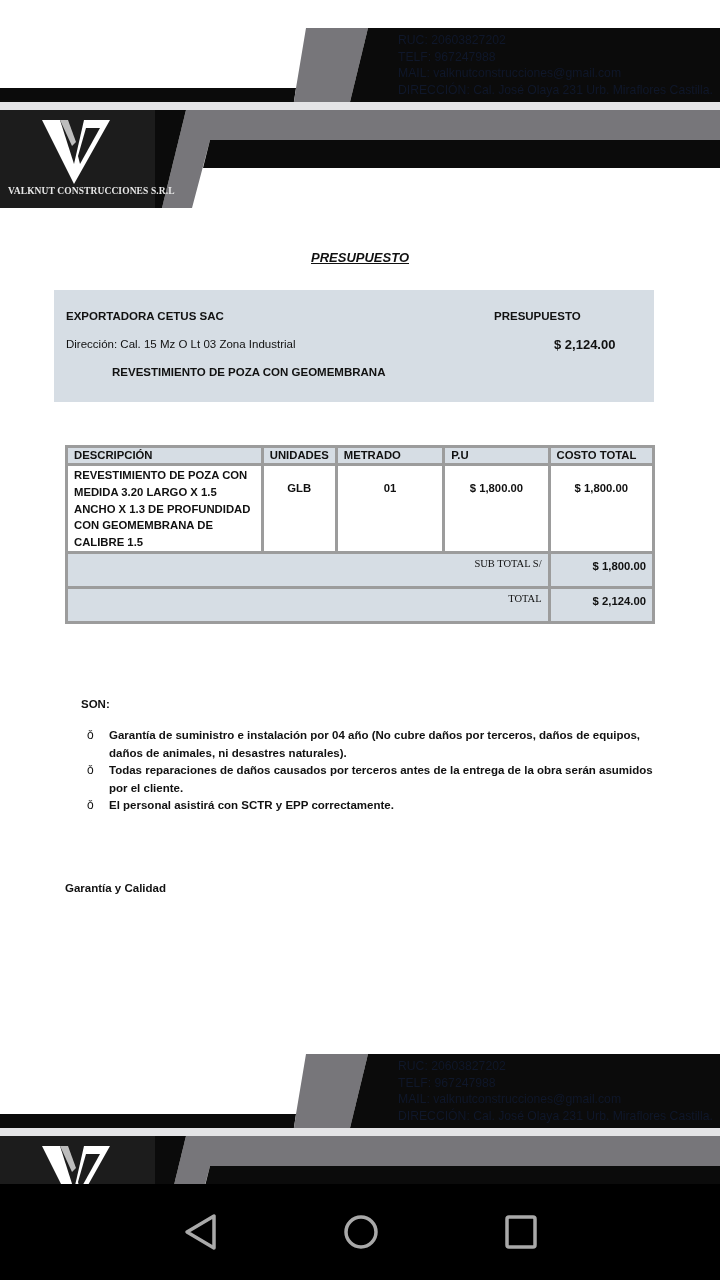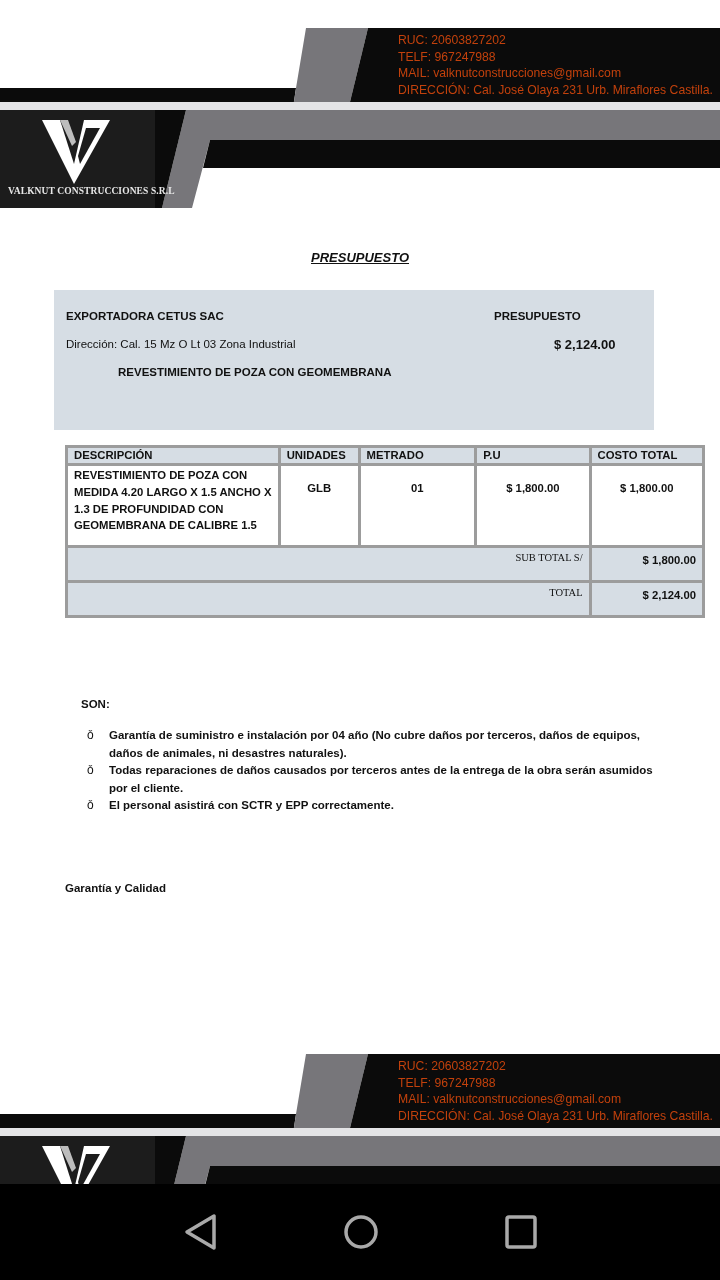--- a/index.html
+++ b/index.html
@@ -5,42 +5,42 @@
   html, body { margin: 0; padding: 0; }
   body {
     width: 720px; height: 1280px; position: relative; overflow: hidden;
     background: #ffffff;
     font-family: "Liberation Sans", "DejaVu Sans", sans-serif;
     color: #111;
   }
   .banner { position: absolute; left: 0; width: 720px; height: 180px; }
   .banner svg { position: absolute; left: 0; top: 0; }
   .contact {
-    position: absolute; left: 398px; color: #c2410c;
+    position: absolute; left: 398px; color: #0f172a;
     font-size: 12.2px; line-height: 16.6px; white-space: nowrap;
     font-family: "Liberation Sans", "DejaVu Sans", sans-serif;
   }
   .logo-name {
     position: absolute; left: 8px; color: #e8e8e8;
     font-family: "Liberation Serif", "DejaVu Serif", serif;
     font-size: 9.5px; letter-spacing: 0.1px; white-space: nowrap; font-weight: bold;
   }
   .doc-title {
     position: absolute; top: 250px; left: 0; width: 720px; text-align: center;
     font-weight: bold; font-style: italic; text-decoration: underline;
     font-size: 13px;
   }
   .client-box {
-    position: absolute; left: 54px; top: 290px; width: 600px; height: 140px;
+    position: absolute; left: 54px; top: 290px; width: 600px; height: 112px;
     background: #d6dde4;
   }
   .client-box .line { position: absolute; font-size: 11.5px; white-space: nowrap; }
   .b { font-weight: bold; }
   table.items {
-    position: absolute; left: 65px; top: 445px; width: 640px;
+    position: absolute; left: 65px; top: 445px; width: 590px;
     border-collapse: collapse; font-size: 11.3px; padding-left: 36px;
   }
   table.items td, table.items th {
     border: 3px solid #9c9c9c; padding: 0 6px; vertical-align: top;
   }
   table.items th { background: #d6dde4; text-align: left; height: 15px; font-weight: bold; line-height: 15px; }
   table.items td.desc { line-height: 16.8px; font-weight: bold; padding-top: 1px; padding-bottom: 0; }
   table.items td.center { text-align: center; font-weight: bold; padding-top: 16px; }
   table.items tr.sum td { background: #d6dde4; height: 26px; }
   table.items td.sum-label {
@@ -93,21 +93,21 @@
     <div>DIRECCIÓN: Cal. José Olaya 231 Urb. Miraflores Castilla.</div>
   </div>
   <div class="logo-name" style="top:162px;">VALKNUT CONSTRUCCIONES S.R.L</div>
 </div>
 
 <div class="doc-title">PRESUPUESTO</div>
 
 <div class="client-box">
   <div class="line b" style="left:12px; top:20px;">EXPORTADORA CETUS SAC</div>
   <div class="line" style="left:12px; top:48px;">Dirección: Cal. 15 Mz O Lt 03 Zona Industrial</div>
-  <div class="line b" style="left:18px; top:76px;padding-left:46px;">REVESTIMIENTO DE POZA CON GEOMEMBRANA</div>
+  <div class="line b" style="left:12px; top:76px;padding-left:46px;">REVESTIMIENTO DE POZA CON GEOMEMBRANA</div>
   <div class="line b" style="left:440px; top:20px;">PRESUPUESTO</div>
   <div class="line b" style="left:500px; top:47px; font-size:13px;">$ 2,124.00</div>
 </div>
 
 <table class="items">
   <colgroup>
     <col style="width:197px">
       <col style="width:70px">
       <col style="width:108px">
       <col style="width:106px">
@@ -115,21 +115,21 @@
   </colgroup>
   <tbody>
       <tr>
     <th>DESCRIPCIÓN</th>
     <th>UNIDADES</th>
     <th>METRADO</th>
     <th>P.U</th>
     <th>COSTO TOTAL</th>
   </tr>
   <tr style="height:82px;">
-    <td class="desc">REVESTIMIENTO DE POZA CON MEDIDA 4.20 LARGO X 1.5 ANCHO X 1.3 DE PROFUNDIDAD CON GEOMEMBRANA DE CALIBRE 1.5</td>
+    <td class="desc">REVESTIMIENTO DE POZA CON MEDIDA 3.20 LARGO X 1.5 ANCHO X 1.3 DE PROFUNDIDAD CON GEOMEMBRANA DE CALIBRE 1.5</td>
     <td class="center">GLB</td>
     <td class="center">01</td>
     <td class="center">$ 1,800.00</td>
     <td class="center">$ 1,800.00</td>
   </tr>
   <tr class="sum">
     <td colspan="4" class="sum-label">SUB TOTAL S/</td>
     <td class="sum-val">$ 1,800.00</td>
   </tr>
   <tr class="sum">

